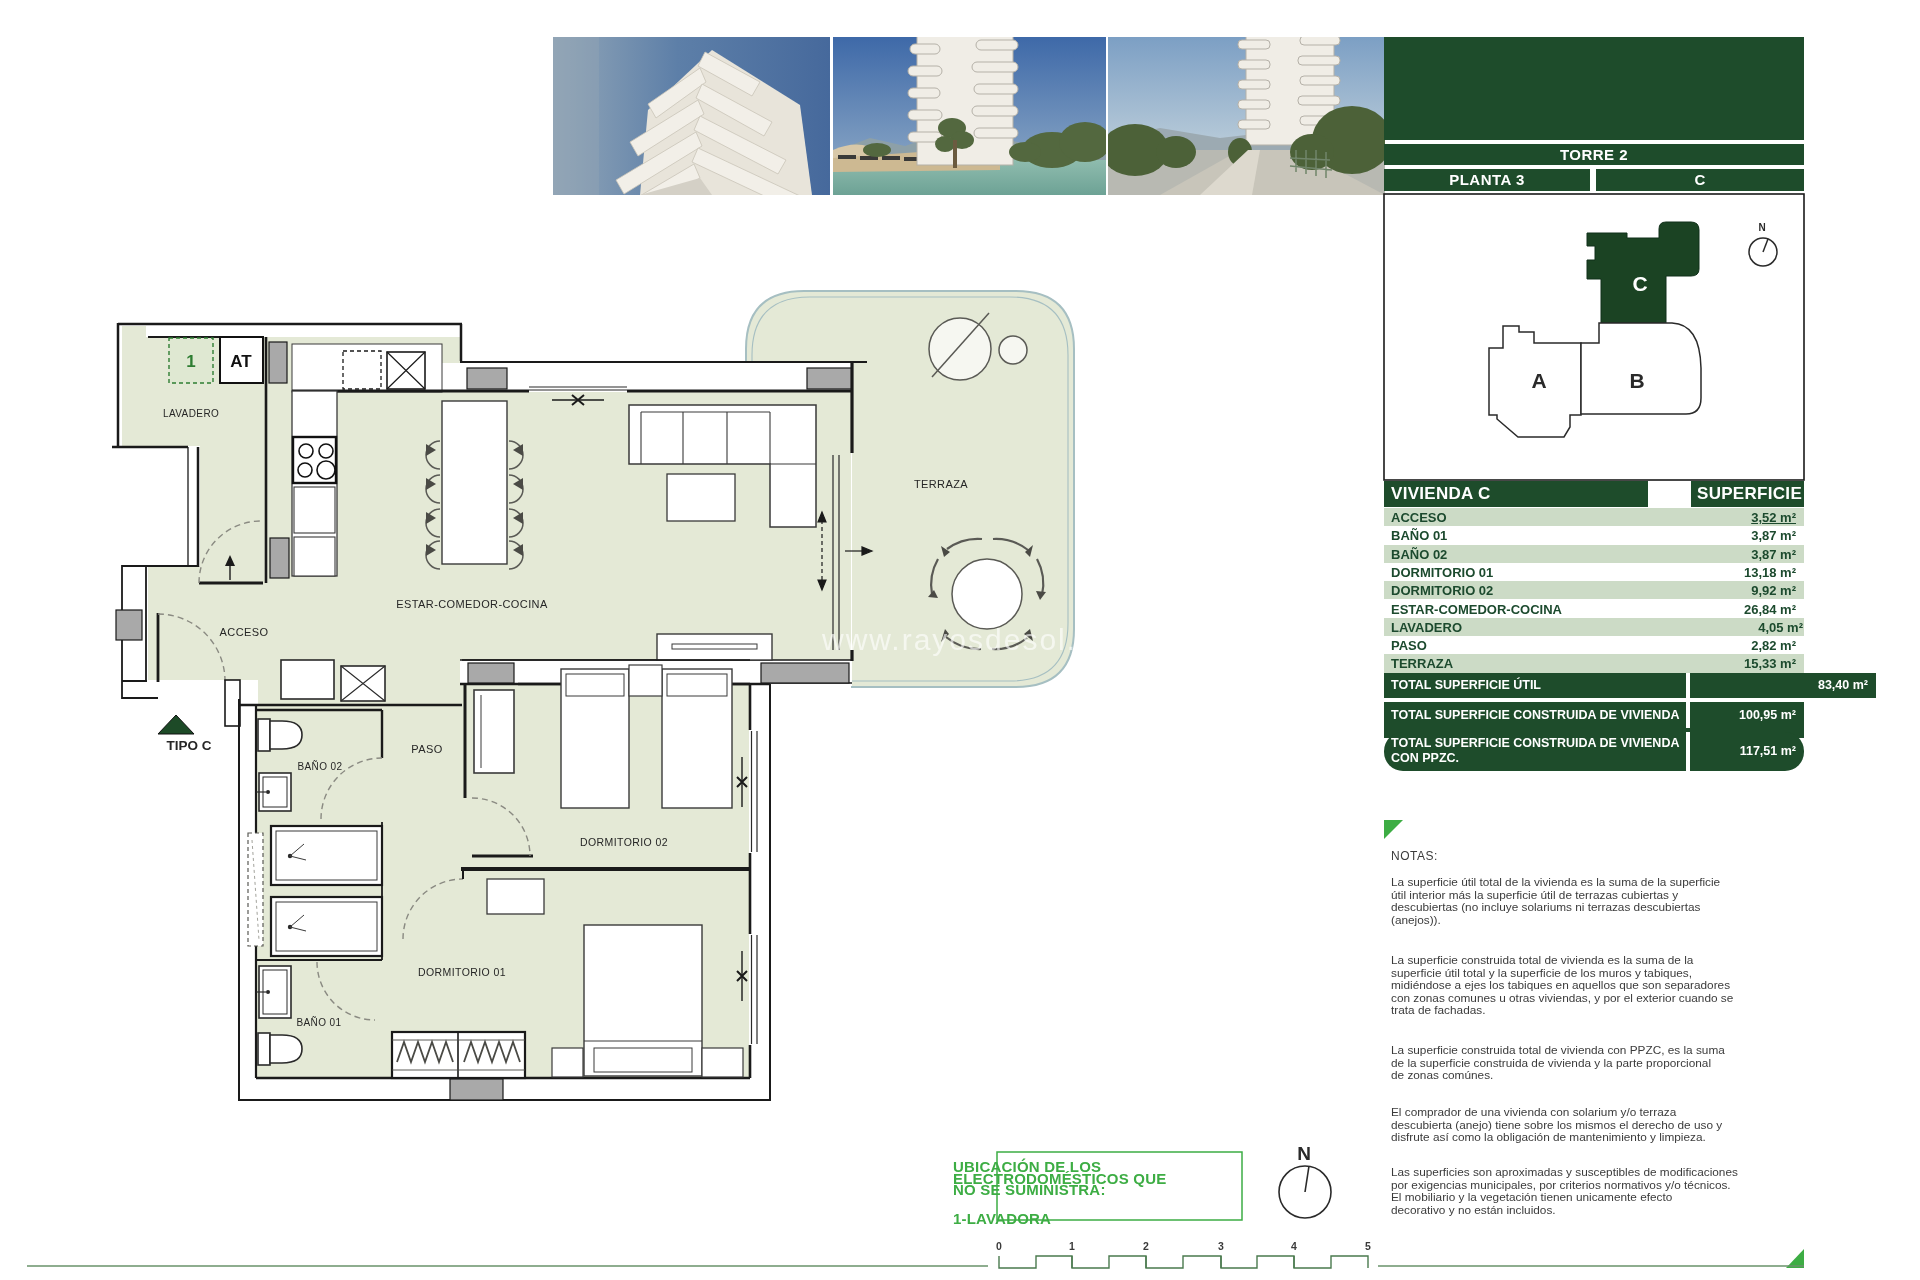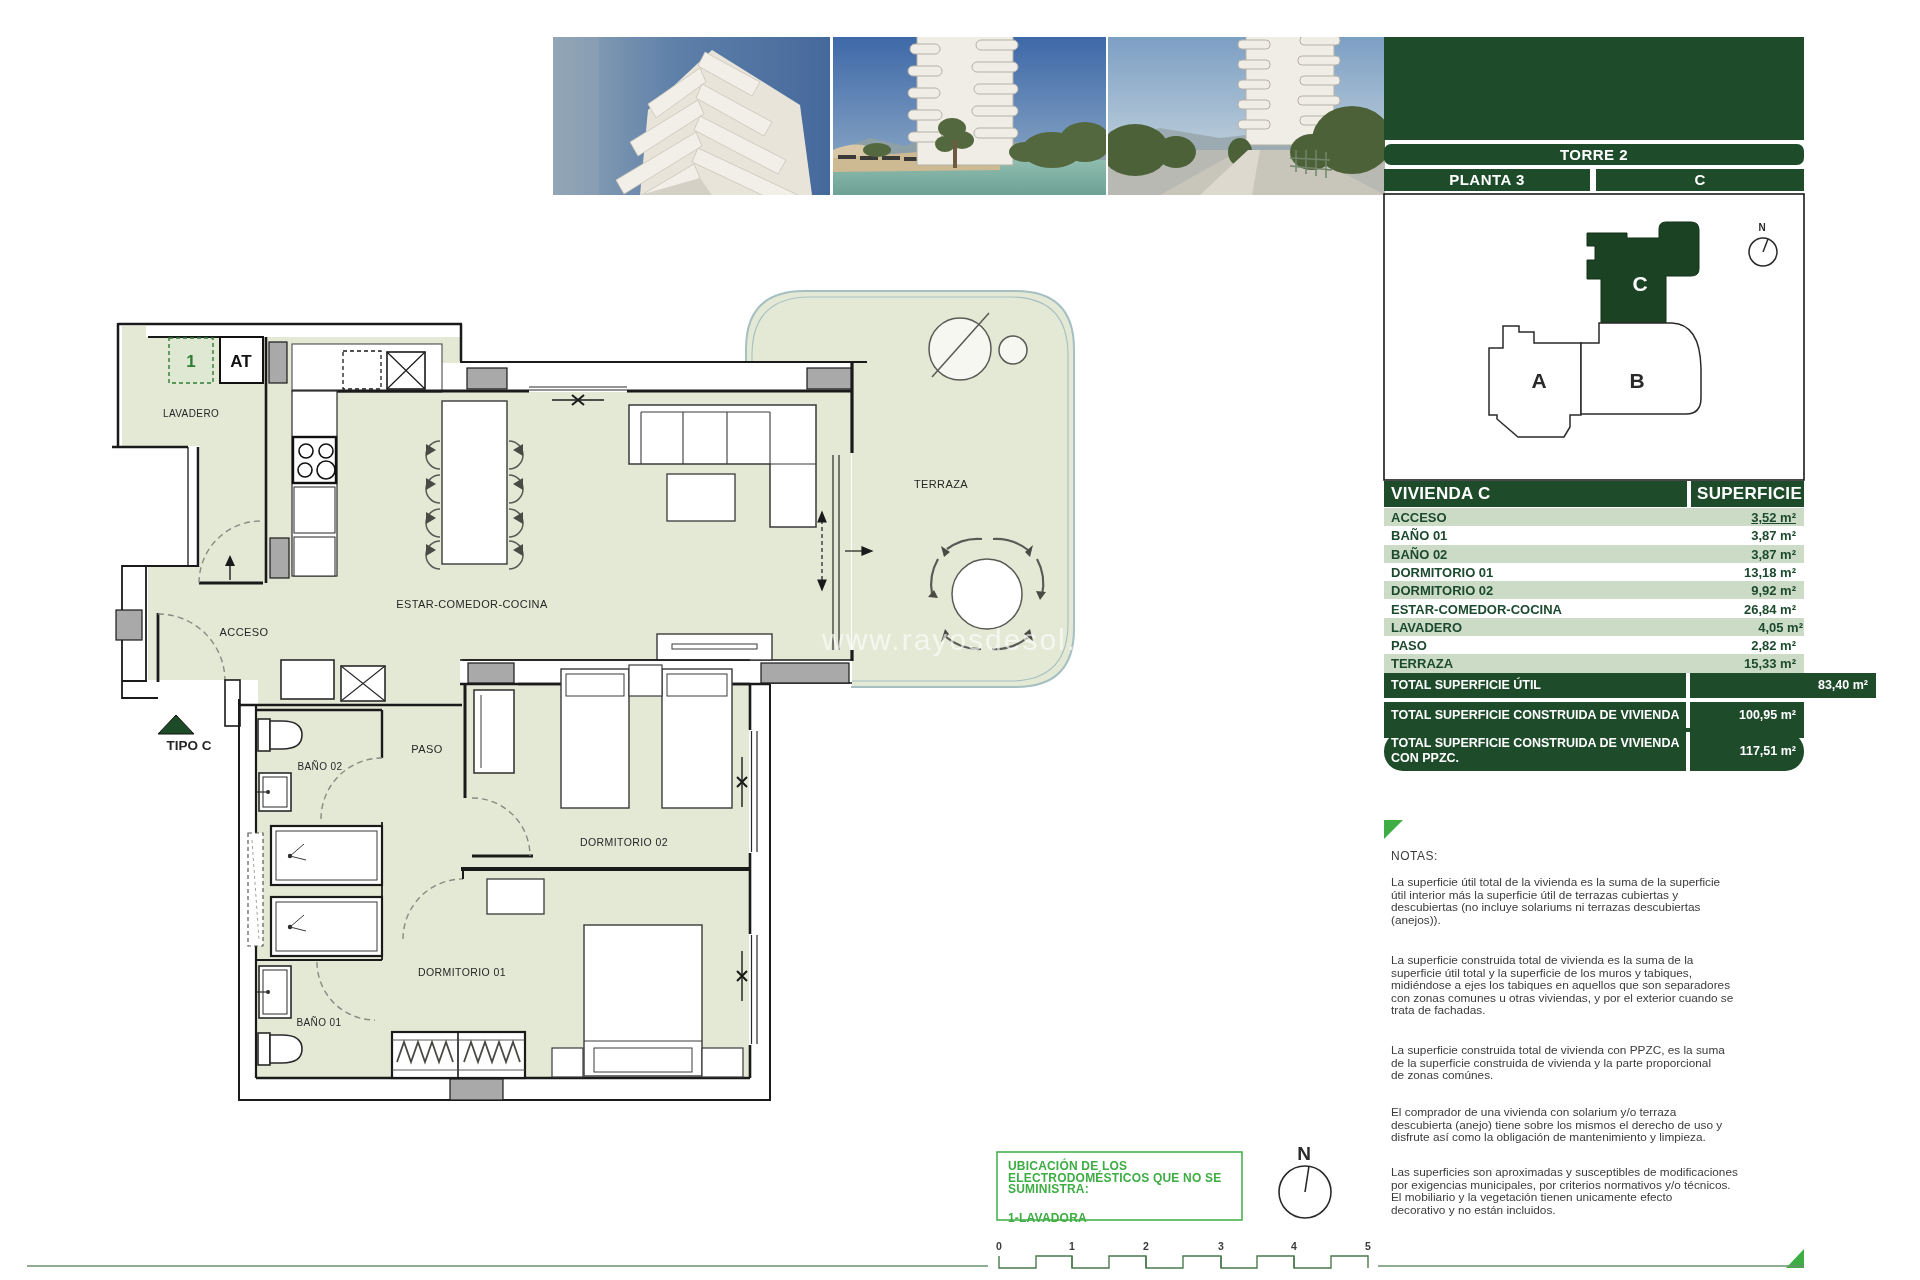--- a/index.html
+++ b/index.html
@@ -494,29 +494,29 @@
 <path d="M1305,1192 L1309,1166" stroke="#2a2a2a" stroke-width="1.6" fill="none"></path>
 <text x="1304" y="1160" font-size="19" font-weight="bold" fill="#2a2a2a" text-anchor="middle" font-family="Liberation Sans, sans-serif">N</text>
 
 <rect x="997" y="1152" width="245" height="68" fill="#ffffff" stroke="#3dad44" stroke-width="1.5"></rect>
 
 </svg>
 
 <div class="abs" style="left:1384px;top:37px;width:420px;height:103px;background:#1e4c2b;"></div>
 
 <div class="abs" style="left:1384px;top:144px;width:420px;height:21px;background:#1e4c2b;color:#fff;
- font-size:15px;font-weight:bold;text-align:center;line-height:21px;letter-spacing:0.5px;border-radius:7px;">TORRE 2</div>
+ font-size:15px;font-weight:bold;text-align:center;line-height:21px;letter-spacing:0.5px;">TORRE 2</div>
 
 <div class="abs" style="left:1384px;top:169px;width:206px;height:22px;background:#1e4c2b;color:#fff;
  font-size:15px;font-weight:bold;text-align:center;line-height:22px;letter-spacing:0.5px;">PLANTA 3</div>
 
 <div class="abs" style="left:1596px;top:169px;width:208px;height:22px;background:#1e4c2b;color:#fff;
  font-size:15px;font-weight:bold;text-align:center;line-height:22px;">C</div>
 
-<div class="abs" style="left:1384px;top:481px;width:303px;height:26px;background:#1e4c2b;color:#fff;
+<div class="abs" style="left:1384px;top:481px;width:264px;height:26px;background:#1e4c2b;color:#fff;
  font-size:17px;font-weight:bold;line-height:26px;padding-left:7px;box-sizing:border-box;letter-spacing:0.3px;">VIVIENDA C</div>
 
 <div class="abs" style="left:1691px;top:481px;width:113px;height:26px;background:#1e4c2b;color:#fff;
  font-size:17px;font-weight:bold;line-height:26px;padding-left:6px;box-sizing:border-box;letter-spacing:0.3px;">SUPERFICIE</div>
 
 <div class="abs" style="left:1384px;top:508px;width:420px;font-size:13px;font-weight:bold;color:#1c4a2e;">
 <div style="position:absolute;left:0;top:0.0px;width:420px;height:18.3px;background:#ccdbc6;">
         <span style="position:absolute;left:7px;top:2px;">ACCESO</span>
         <span style="position:absolute;right:8px;top:2px;text-decoration:underline;">3,52 m²</span>
       </div>
@@ -573,18 +573,18 @@
 </div>
 
 <div class="abs" style="left:1391px;top:849px;font-size:12px;color:#3b3b3b;letter-spacing:0.5px;">NOTAS:</div>
 
 <div class="abs" style="left:1391px;top:876px;white-space:nowrap;font-size:11.8px;line-height:12.6px;color:#3b3b3b;">La superficie útil total de la vivienda es la suma de la superficie<br>útil interior más la superficie útil de terrazas cubiertas y<br>descubiertas (no incluye solariums ni terrazas descubiertas<br>(anejos)).</div>
 <div class="abs" style="left:1391px;top:954px;white-space:nowrap;font-size:11.8px;line-height:12.6px;color:#3b3b3b;">La superficie construida total de vivienda es la suma de la<br>superficie útil total y la superficie de los muros y tabiques,<br>midiéndose a ejes los tabiques en aquellos que son separadores<br>con zonas comunes u otras viviendas, y por el exterior cuando se<br>trata de fachadas.</div>
 <div class="abs" style="left:1391px;top:1106px;white-space:nowrap;font-size:11.8px;line-height:12.6px;color:#3b3b3b;">El comprador de una vivienda con solarium y/o terraza<br>descubierta (anejo) tiene sobre los mismos el derecho de uso y<br>disfrute así como la obligación de mantenimiento y limpieza.</div>
 <div class="abs" style="left:1391px;top:1044px;white-space:nowrap;font-size:11.8px;line-height:12.6px;color:#3b3b3b;">La superficie construida total de vivienda con PPZC, es la suma<br>de la superficie construida de vivienda y la parte proporcional<br>de zonas comúnes.</div>
 <div class="abs" style="left:1391px;top:1166px;white-space:nowrap;font-size:11.8px;line-height:12.6px;color:#3b3b3b;">Las superficies son aproximadas y susceptibles de modificaciones<br>por exigencias municipales, por criterios normativos y/o técnicos.<br>El mobiliario y la vegetación tienen unicamente efecto<br>decorativo y no están incluidos.</div>
 
-<div class="abs" style="left:1008px;top:1161px;width:238px;font-size:12px;font-weight:bold;color:#3dad44;line-height:11.5px;letter-spacing:0.2px;">
+<div class="abs" style="left:953px;top:1161px;width:238px;font-size:15px;font-weight:bold;color:#3dad44;line-height:11.5px;letter-spacing:0.2px;">
 UBICACIÓN DE LOS ELECTRODOMÉSTICOS QUE NO SE SUMINISTRA:
 <div style="margin-top:17px;">1-LAVADORA</div>
 </div>
 
 </div>
 
 </body></html>

